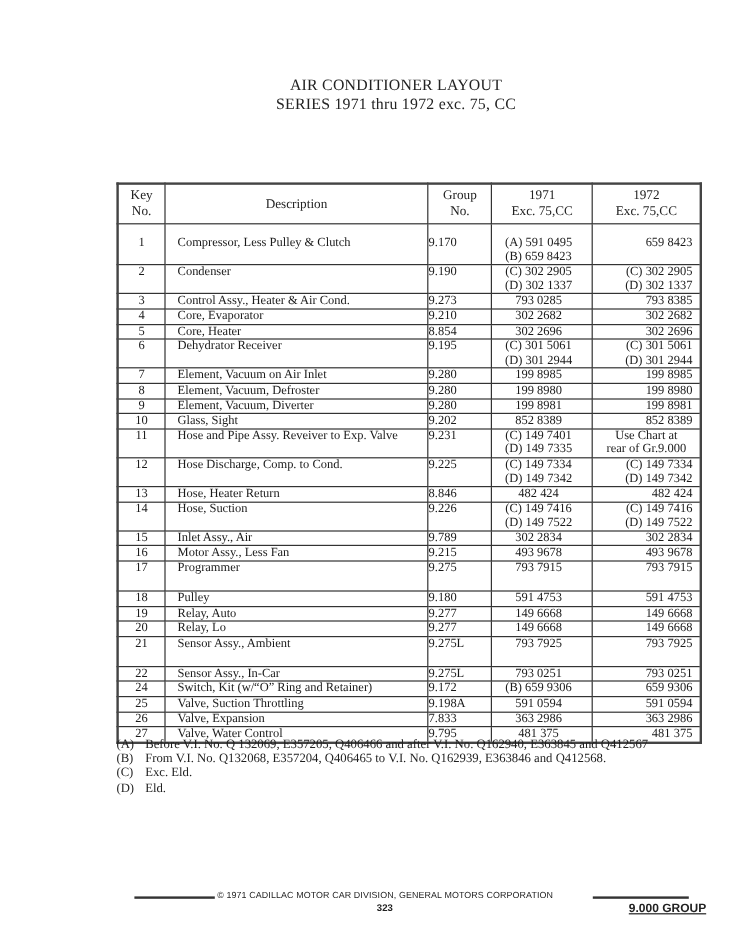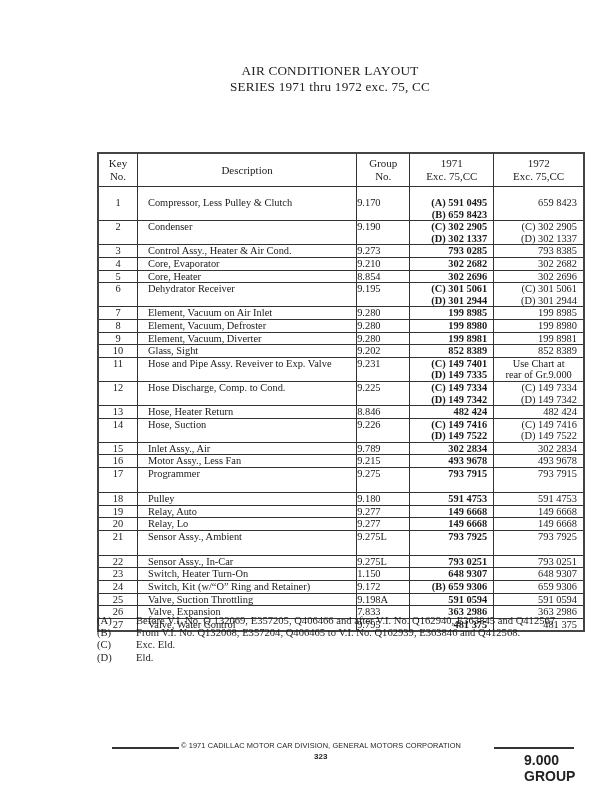--- a/index.html
+++ b/index.html
@@ -7,37 +7,37 @@
   .title { position: absolute; left: 0; width: 660px; text-align: center; font-family: "Liberation Serif", serif; font-size: 13.2px; letter-spacing: 0.2px; color: #222; }
   .title1 { top: 63px; }
   .title2 { top: 79px; }
   table.parts { position: absolute; left: 97px; top: 152px; width: 488px; border-collapse: collapse; border: 2px solid #444; font-family: "Liberation Serif", serif; font-size: 10.4px; line-height: 11.6px; }
   table.parts th, table.parts td { border-left: 1px solid #333; border-right: 1px solid #333; padding: 0; vertical-align: top; }
   table.parts th { font-weight: normal; font-size: 11px; line-height: 13px; text-align: center; vertical-align: middle; height: 32px; border-bottom: 1.5px solid #333; color: #222; }
   table.parts tr.row td { border-bottom: 1px solid #333; }
   .c-key { width: 40px; text-align: center; margin-top: 45px; }
   .c-desc { width: 224px; padding-left: 10px !important; text-align: left; }
   .c-grp { width: 50px; text-align: left; padding-right: 4px !important; }
-  .c-71 { width: 79px; text-align: right; padding-right: 6px !important; font-weight: bold; }
+  .c-71 { width: 79px; text-align: center; padding-right: 6px !important; }
   .c-72 { width: 85px; text-align: right; padding-right: 6px !important; }
   th.c-desc { text-align: center; padding-left: 0 !important; }
   th.c-grp { text-align: center; padding-right: 0 !important; }
   th.c-71, th.c-72 { text-align: center; padding-right: 0 !important; margin-left: 12px; }
   td.center72 { text-align: center; padding-right: 0 !important; }
   tr.first td { padding-top: 10px !important; }
   tr.tall17 td { height: 24px; }
   .line { display: block; white-space: nowrap; }
   .notes { position: absolute; left: 97px; top: 615px; width: 500px; font-family: "Liberation Serif", serif; font-size: 10.6px; line-height: 12.2px; color: #1f1f1f; }
   .note { display: flex; }
   .note .lbl { width: 24px; flex: 0 0 24px; }
-  .note .txt { flex: 1; margin-left: 15px; }
+  .note .txt { flex: 1; }
   .footer-line { position: absolute; top: 747px; height: 1.5px; background: #333; }
   .footer-copy { position: absolute; top: 741px; left: 181px; font-family: "Liberation Sans", sans-serif; font-size: 7.4px; letter-spacing: 0.1px; color: #222; white-space: nowrap; }
   .footer-page { position: absolute; top: 752px; left: 314px; font-family: "Liberation Sans", sans-serif; font-size: 8px; font-weight: bold; color: #222; }
-  .footer-group { position: absolute; top: 752px; left: 524px; font-family: "Liberation Sans", sans-serif; font-size: 14px; font-weight: bold; color: #222; }
+  .footer-group { position: absolute; top: 752px; left: 524px; font-family: "Liberation Sans", sans-serif; font-size: 10px; font-weight: bold; color: #222; text-decoration: underline; }
 </style>
 </head>
 <body>
 
 <div class="title title1">AIR CONDITIONER LAYOUT</div>
 <div class="title title2">SERIES 1971 thru 1972 exc. 75, CC</div>
 
 <table class="parts">
   <thead>
     <tr>
@@ -308,31 +308,20 @@
         <td class="c-desc">Sensor Assy., In-Car</td>
         <td class="c-grp">9.275L</td>
         <td class="c-71">
           <span class="line">793 0251</span>
         </td>
         <td class="c-72">
           <span class="line">793 0251</span>
         </td>
       </tr>
       <tr class="row">
-        <td class="c-key">23</td>
-        <td class="c-desc">Switch, Heater Turn-On</td>
-        <td class="c-grp">1.150</td>
-        <td class="c-71">
-          <span class="line">648 9307</span>
-        </td>
-        <td class="c-72">
-          <span class="line">648 9307</span>
-        </td>
-      </tr>
-      <tr class="row">
         <td class="c-key">24</td>
         <td class="c-desc">Switch, Kit (w/“O” Ring and Retainer)</td>
         <td class="c-grp">9.172</td>
         <td class="c-71">
           <span class="line">(B)  659 9306</span>
         </td>
         <td class="c-72">
           <span class="line">659 9306</span>
         </td>
       </tr>

